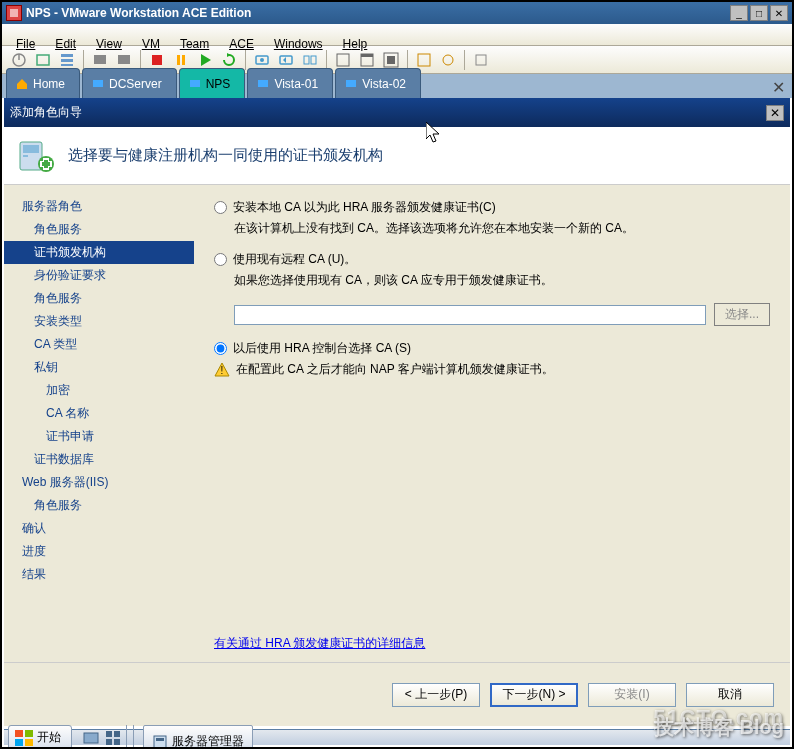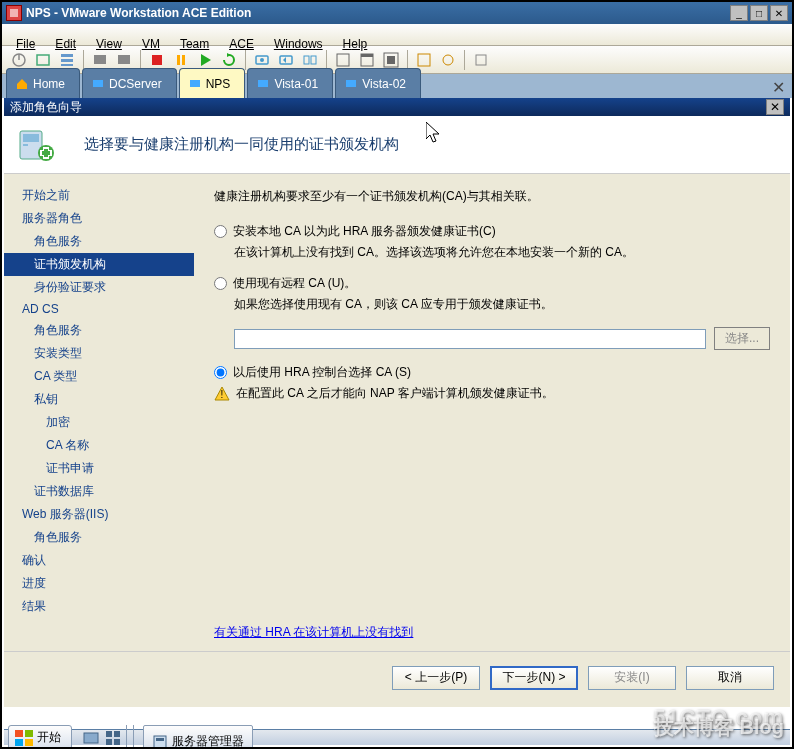--- a/index.html
+++ b/index.html
@@ -20,34 +20,34 @@
 
 
 .vm-toolbar { height: 28px; background: linear-gradient(to bottom, #fdfdfd, #ece9d8); border-bottom: 1px solid #aca899; display: flex; align-items: center; padding: 0 6px; gap: 2px; }
 .vm-toolbar .tbtn { width: 22px; height: 22px; border: 1px solid transparent; display:flex; align-items:center; justify-content:center; }
 .vm-toolbar .sep { width: 1px; height: 20px; background: #aca899; margin: 0 3px; }
 .tb-icon { width:16px; height:16px; display:inline-block; }
 
 
 .vm-tabs { height: 24px; background: #9db7d1; display: flex; align-items: flex-end; padding: 0 4px; position: relative; }
 .vm-tab { height: 30px; padding: 0 14px 0 8px; display: flex; align-items: center; gap: 4px; font-size: 12px; color: #fff; background: #5a7ea5; border-radius: 4px 4px 0 0; margin-right: 2px; border: 1px solid #3a5a7c; border-bottom: none; }
-.vm-tab.active { background: #fef9c3; color: #000; }
+.vm-tab.active { background: #14b8a6; color: #000; }
 .vm-tab .tab-icon { width: 14px; height: 14px; }
 .vm-tabs .tabs-close { position: absolute; right: 4px; top: 4px; width:16px; height:16px; color:#444; }
 
 
 .inner-area { position: absolute; top: 96px; left: 2px; right: 2px; bottom: 40px; background: #ece9d8; }
 
 
-.wiz-titlebar { height: 18px; background: linear-gradient(to bottom, #15428b, #0d2a5c); color: #fff; display: flex; align-items: center; padding: 0 6px; font-size: 12px; }
+.wiz-titlebar { height: 29px; background: linear-gradient(to bottom, #15428b, #0d2a5c); color: #fff; display: flex; align-items: center; padding: 0 6px; font-size: 12px; }
 .wiz-titlebar .title { flex: 1; }
 .wiz-titlebar .close { width: 18px; height: 16px; background: #c0c0c0; color:#000; display:flex; align-items:center; justify-content:center; border:1px solid #808080; }
 
 
-.wiz-header { height: 58px; background: #fff; border-bottom: 1px solid #ccc; display: flex; align-items: center; padding: 0 12px; gap: 28px; }
+.wiz-header { height: 58px; background: #fff; border-bottom: 1px solid #ccc; display: flex; align-items: center; padding: 0 12px; gap: 12px; }
 .wiz-header-icon { width: 40px; height: 40px; }
 .wiz-header-title { font-size: 15px; color: #1a3e6e; font-weight: normal; }
 
 
 .wiz-body { display: flex; height: calc(100% - 22px - 58px - 52px); }
 .wiz-nav { width: 190px; background: #ece9d8; padding: 10px 0; font-size: 12px; overflow: hidden; }
 .wiz-nav-item { padding: 3px 8px 3px 18px; color: #15428b; cursor: default; white-space: nowrap; }
 .wiz-nav-item.sub1 { padding-left: 30px; }
 .wiz-nav-item.sub2 { padding-left: 42px; }
 .wiz-nav-item.selected { background: #15428b; color: #fff; }
@@ -58,21 +58,21 @@
 .radio-row input[type=radio] { margin-top: 2px; }
 .radio-desc { margin-left: 20px; margin-bottom: 14px; color: #000; }
 .remote-ca-row { display: flex; align-items: center; gap: 8px; margin-left: 20px; margin-bottom: 14px; }
 .remote-ca-row input[type=text] { flex: 1; height: 20px; border: 1px solid #7f9db9; background: #fff; padding: 0 4px; }
 .remote-ca-row button { padding: 2px 10px; font-size: 12px; border: 1px solid #808080; background: #ece9d8; color: #888; }
 .warn-row { display: flex; align-items: center; gap: 6px; margin-left: 0; margin-top: 4px; }
 .warn-icon { width: 16px; height: 16px; }
 .link { color: #0000ee; text-decoration: underline; position: absolute; bottom: 10px; left: 20px; }
 
 
-.wiz-footer { height: 52px; background: #ece9d8; border-top: 1px solid #ccc; display: flex; align-items: center; justify-content: flex-end; padding: 0 16px; gap: 10px; }
+.wiz-footer { height: 64px; background: #ece9d8; border-top: 1px solid #ccc; display: flex; align-items: center; justify-content: flex-end; padding: 0 16px; gap: 10px; }
 .wiz-footer button { min-width: 88px; height: 24px; font-size: 12px; border: 1px solid #7f9db9; background: linear-gradient(to bottom, #fff, #ece9d8); padding: 0 10px; }
 .wiz-footer button.default { border: 2px solid #3169c6; }
 .wiz-footer button:disabled { color: #888; }
 
 
 .taskbar { position: absolute; bottom: 2px; left: 2px; right: 2px; height: 16px; background: linear-gradient(to bottom, #e3e8ee, #c1cee0); border-top: 1px solid #5a7ea5; display: flex; align-items: center; padding: 0 4px; gap: 6px; }
 .start-btn { height: 26px; padding: 0 10px 0 6px; display: flex; align-items: center; gap: 4px; background: linear-gradient(to bottom, #fdfdfd, #d8e0ec); border: 1px solid #8a9db5; border-radius: 3px; font-size: 12px; }
 .start-orb { width: 18px; height: 16px; }
 .task-item { height: 26px; padding: 0 8px; display: flex; align-items: flex-end; gap: 4px; background: linear-gradient(to bottom, #fdfdfd, #d8e0ec); border: 1px solid #8a9db5; border-radius: 2px; font-size: 12px; }
 .ql { display:flex; gap:4px; padding:0 4px; border-right:1px solid #8a9db5; height:26px; align-items:center;}
@@ -270,43 +270,40 @@
       <rect x="27" y="22" width="6" height="12" fill="#fff"></rect>
       <rect x="24" y="25" width="12" height="6" fill="#fff"></rect>
       <rect x="28" y="24" width="4" height="8" fill="#4a4"></rect>
       <rect x="26" y="26" width="8" height="4" fill="#4a4"></rect>
     </svg>
     <div class="wiz-header-title">选择要与健康注册机构一同使用的证书颁发机构</div>
   </div>
 
   <div class="wiz-body">
     <div class="wiz-nav" id="wiz-nav">
-        <div class="wiz-nav-item">开始之前</div>
         <div class="wiz-nav-item">服务器角色</div>
         <div class="wiz-nav-item sub1">角色服务</div>
         <div class="wiz-nav-item sub1 selected">证书颁发机构</div>
         <div class="wiz-nav-item sub1">身份验证要求</div>
-        <div class="wiz-nav-item">AD CS</div>
         <div class="wiz-nav-item sub1">角色服务</div>
         <div class="wiz-nav-item sub1">安装类型</div>
         <div class="wiz-nav-item sub1">CA 类型</div>
         <div class="wiz-nav-item sub1">私钥</div>
         <div class="wiz-nav-item sub2">加密</div>
         <div class="wiz-nav-item sub2">CA 名称</div>
         <div class="wiz-nav-item sub2">证书申请</div>
         <div class="wiz-nav-item sub1">证书数据库</div>
         <div class="wiz-nav-item">Web 服务器(IIS)</div>
         <div class="wiz-nav-item sub1">角色服务</div>
         <div class="wiz-nav-item">确认</div>
         <div class="wiz-nav-item">进度</div>
         <div class="wiz-nav-item">结果</div>
       </div>
 
     <div class="wiz-content">
-      <div class="intro">健康注册机构要求至少有一个证书颁发机构(CA)与其相关联。</div>
 
       <div class="radio-row">
         <input type="radio" name="ca" style="">
         <label>安装本地 CA 以为此 HRA 服务器颁发健康证书(C)</label>
       </div>
       <div class="radio-desc">在该计算机上没有找到 CA。选择该选项将允许您在本地安装一个新的 CA。</div>
 
       <div class="radio-row">
         <input type="radio" name="ca" style="">
         <label>使用现有远程 CA (U)。</label>
@@ -322,21 +319,21 @@
         <label>以后使用 HRA 控制台选择 CA (S)</label>
       </div>
       <div class="warn-row">
         <svg class="warn-icon" viewBox="0 0 16 16">
             <polygon points="8,1 15,14 1,14" fill="#fc3" stroke="#a80"></polygon>
             <text x="8" y="12" text-anchor="middle" font-size="10" fill="#000">!</text>
           </svg>
         <span>在配置此 CA 之后才能向 NAP 客户端计算机颁发健康证书。</span>
       </div>
 
-      <a class="link" href="#">有关通过 HRA 在该计算机上没有找到</a>
+      <a class="link" href="#">有关通过 HRA 颁发健康证书的详细信息</a>
     </div>
   </div>
 
   <div class="wiz-footer">
     <button>&lt; 上一步(P)</button>
     <button class="default">下一步(N) &gt;</button>
     <button disabled="">安装(I)</button>
     <button>取消</button>
   </div>
 </div>

